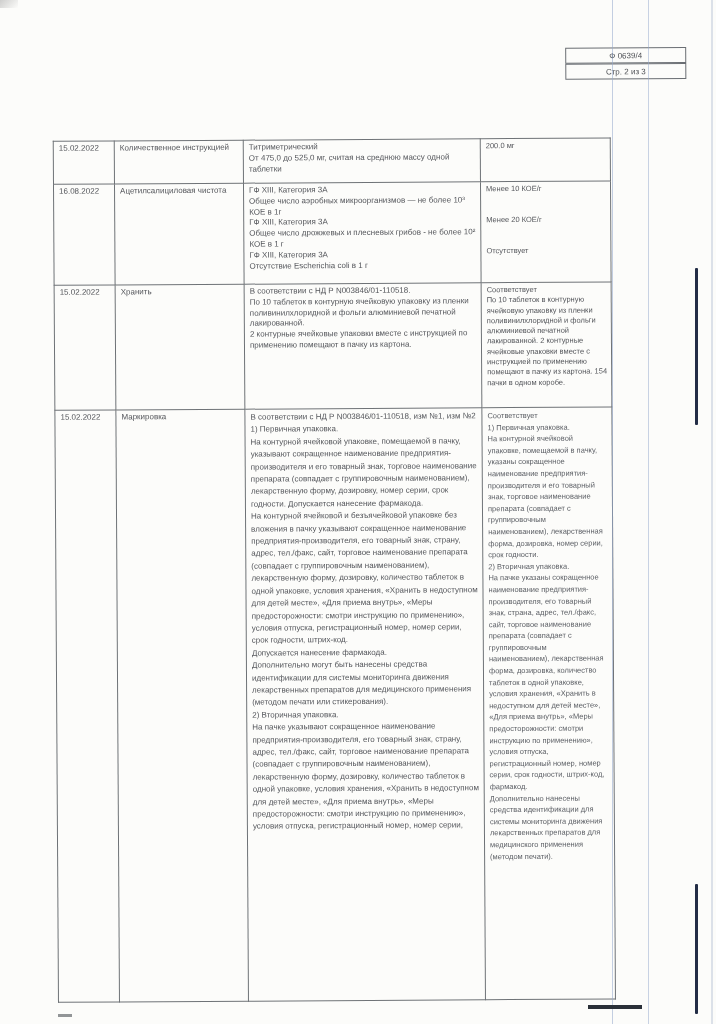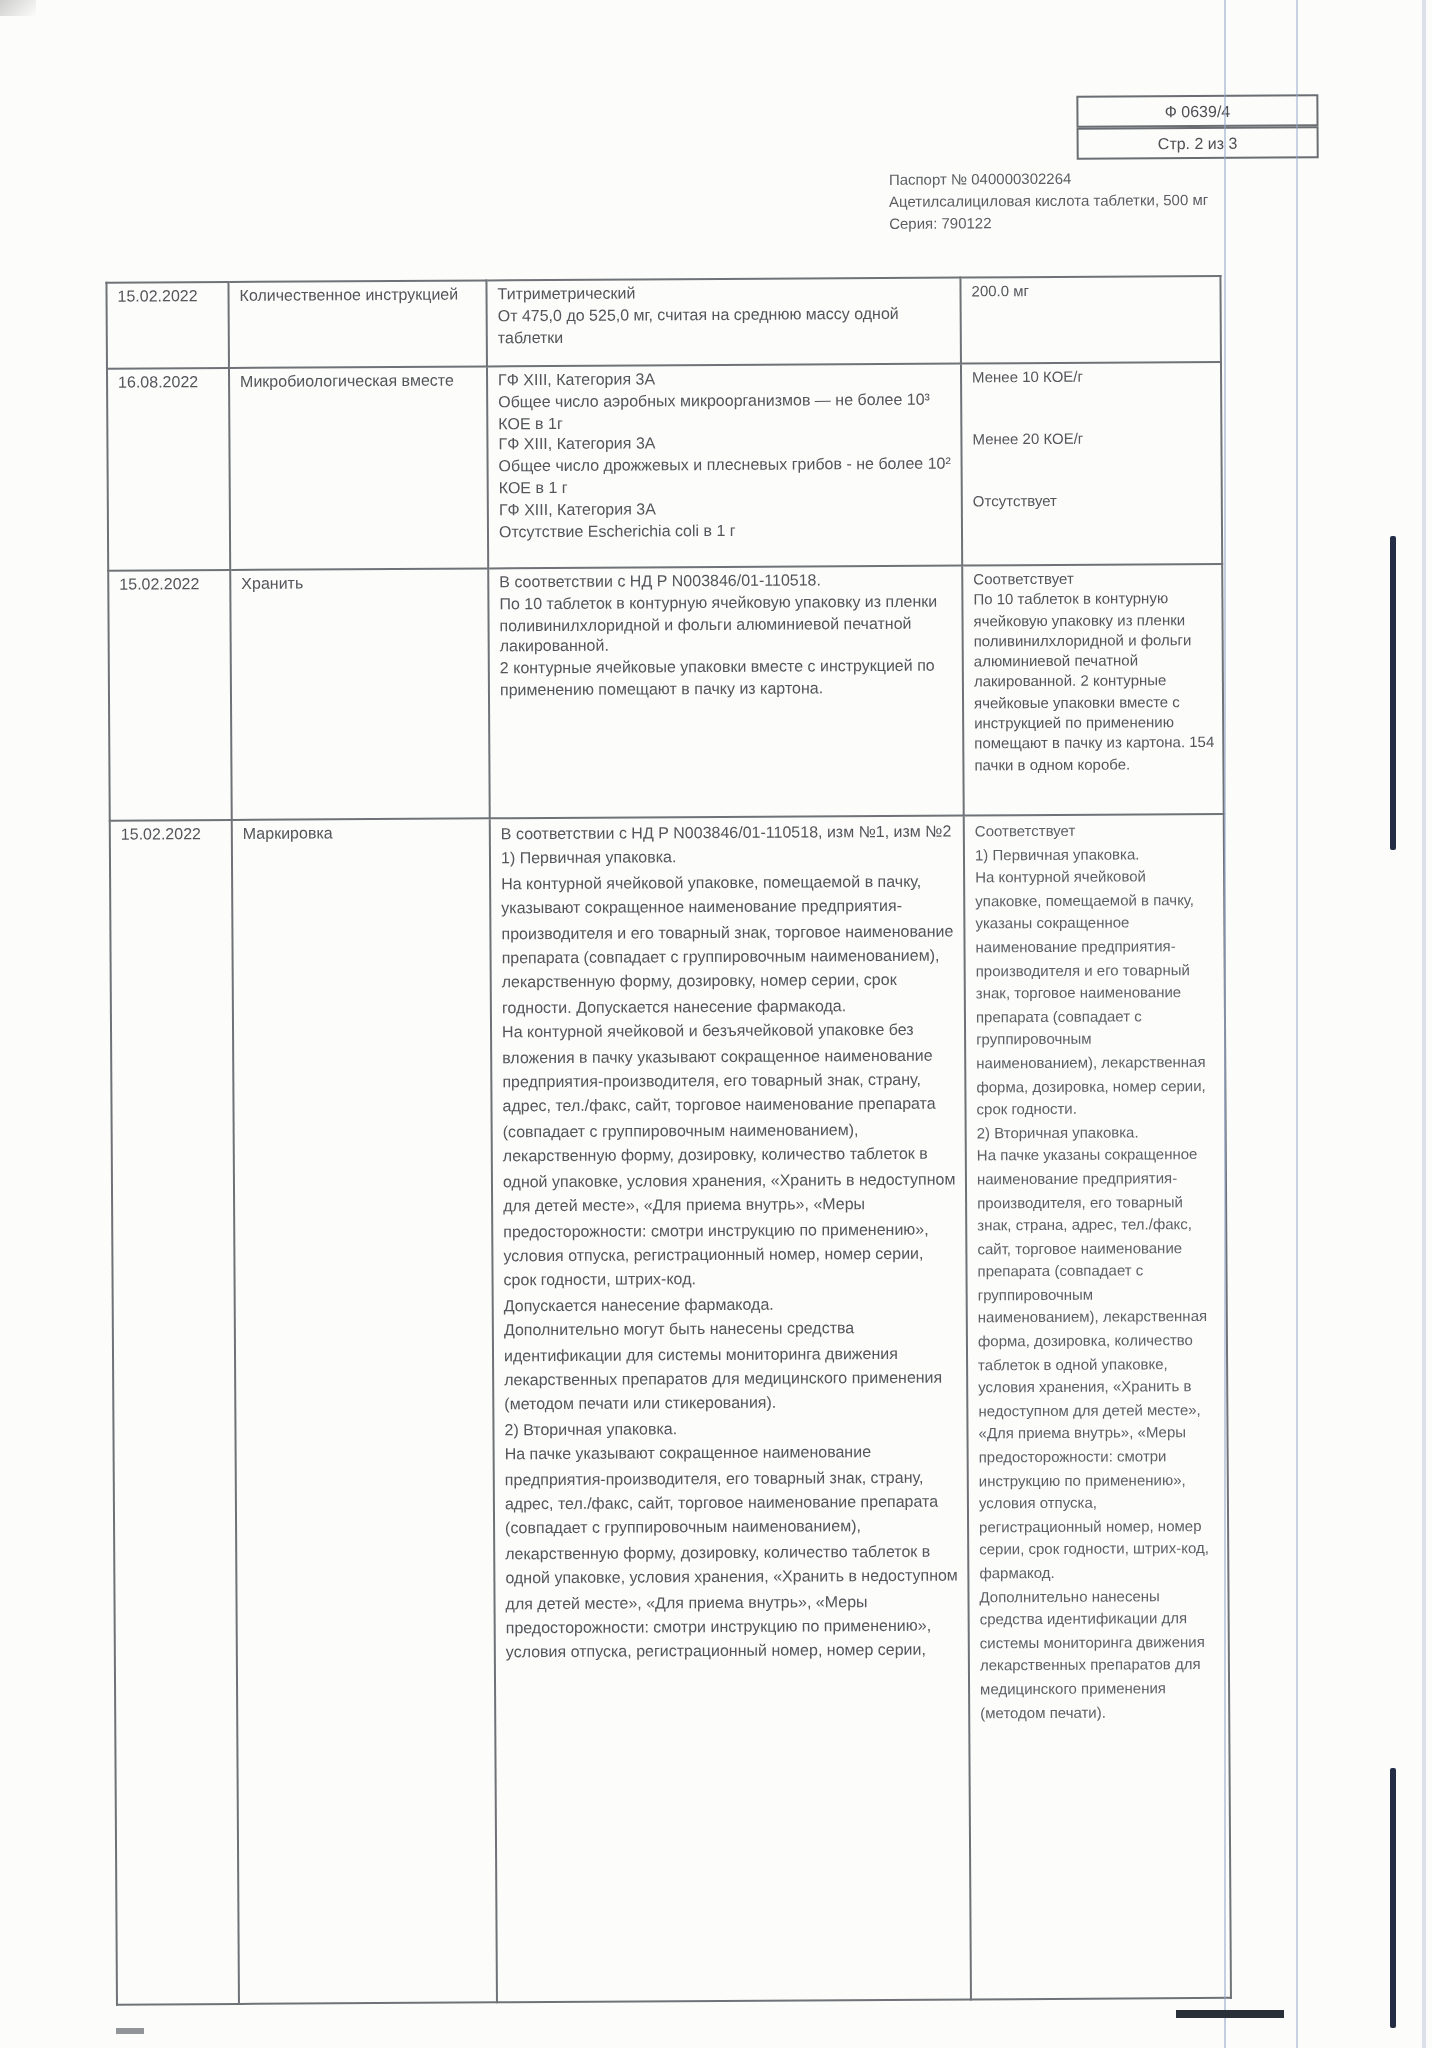--- a/index.html
+++ b/index.html
@@ -7,21 +7,21 @@
   .page {
     position:relative; width:716px; height:1024px;
     background:#fcfcfa; overflow:hidden;
     font-family:"Liberation Sans", sans-serif;
     color:#54565b;
   }
   .scan-content { position:absolute; inset:0; transform:rotate(-0.35deg); transform-origin:50% 50%; }
 
   
   .form-box {
-    position:absolute; left:541px; width:121px; height:16px;
+    position:absolute; left:568px; width:121px; height:16px;
     border:1px solid #6a6e73; font-size:8px; color:#4e5055;
     display:flex; align-items:center; justify-content:center;
   }
   .form-box.code { top:49px; }
   .form-box.pagenum { top:65px; }
 
   .passport-info { position:absolute; left:447px; top:85px; font-size:7.5px; line-height:11px; color:#5b5d62; }
   .passport-info div { white-space:nowrap; }
 
   
@@ -68,38 +68,33 @@
 
   <div class="scan-content">
 
     <div class="form-box code">
       <span>Ф 0639/4</span>
     </div>
     <div class="form-box pagenum">
       <span>Стр. 2 из 3</span>
     </div>
 
-    <div class="passport-info">
-      <div>Паспорт № 040000302264</div>
-      <div>Ацетилсалициловая кислота таблетки, 500 мг</div>
-      <div>Серия:  790122</div>
-    </div>
 
     <table class="doc-table">
       <tbody>
         <tr class="r1">
           <td class="col-date">15.02.2022</td>
           <td class="col-param">Количественное инструкцией</td>
           <td class="col-method">Титриметрический
 От 475,0 до 525,0 мг, считая на среднюю массу одной таблетки</td>
           <td class="col-result">200.0 мг</td>
         </tr>
         <tr class="r2">
           <td class="col-date">16.08.2022</td>
-          <td class="col-param">Микробиологическая вместе</td>
+          <td class="col-param">Ацетилсалициловая чистота</td>
           <td class="col-method">ГФ XIII, Категория 3А
 Общее число аэробных микроорганизмов — не более 10³ КОЕ в 1г
 ГФ XIII, Категория 3А
 Общее число дрожжевых и плесневых  грибов - не более 10² КОЕ в 1 г
 ГФ XIII, Категория 3А
 Отсутствие  Escherichia coli  в 1 г</td>
           <td class="col-result">Менее 10 КОЕ/г
 
 
 Менее 20 КОЕ/г

